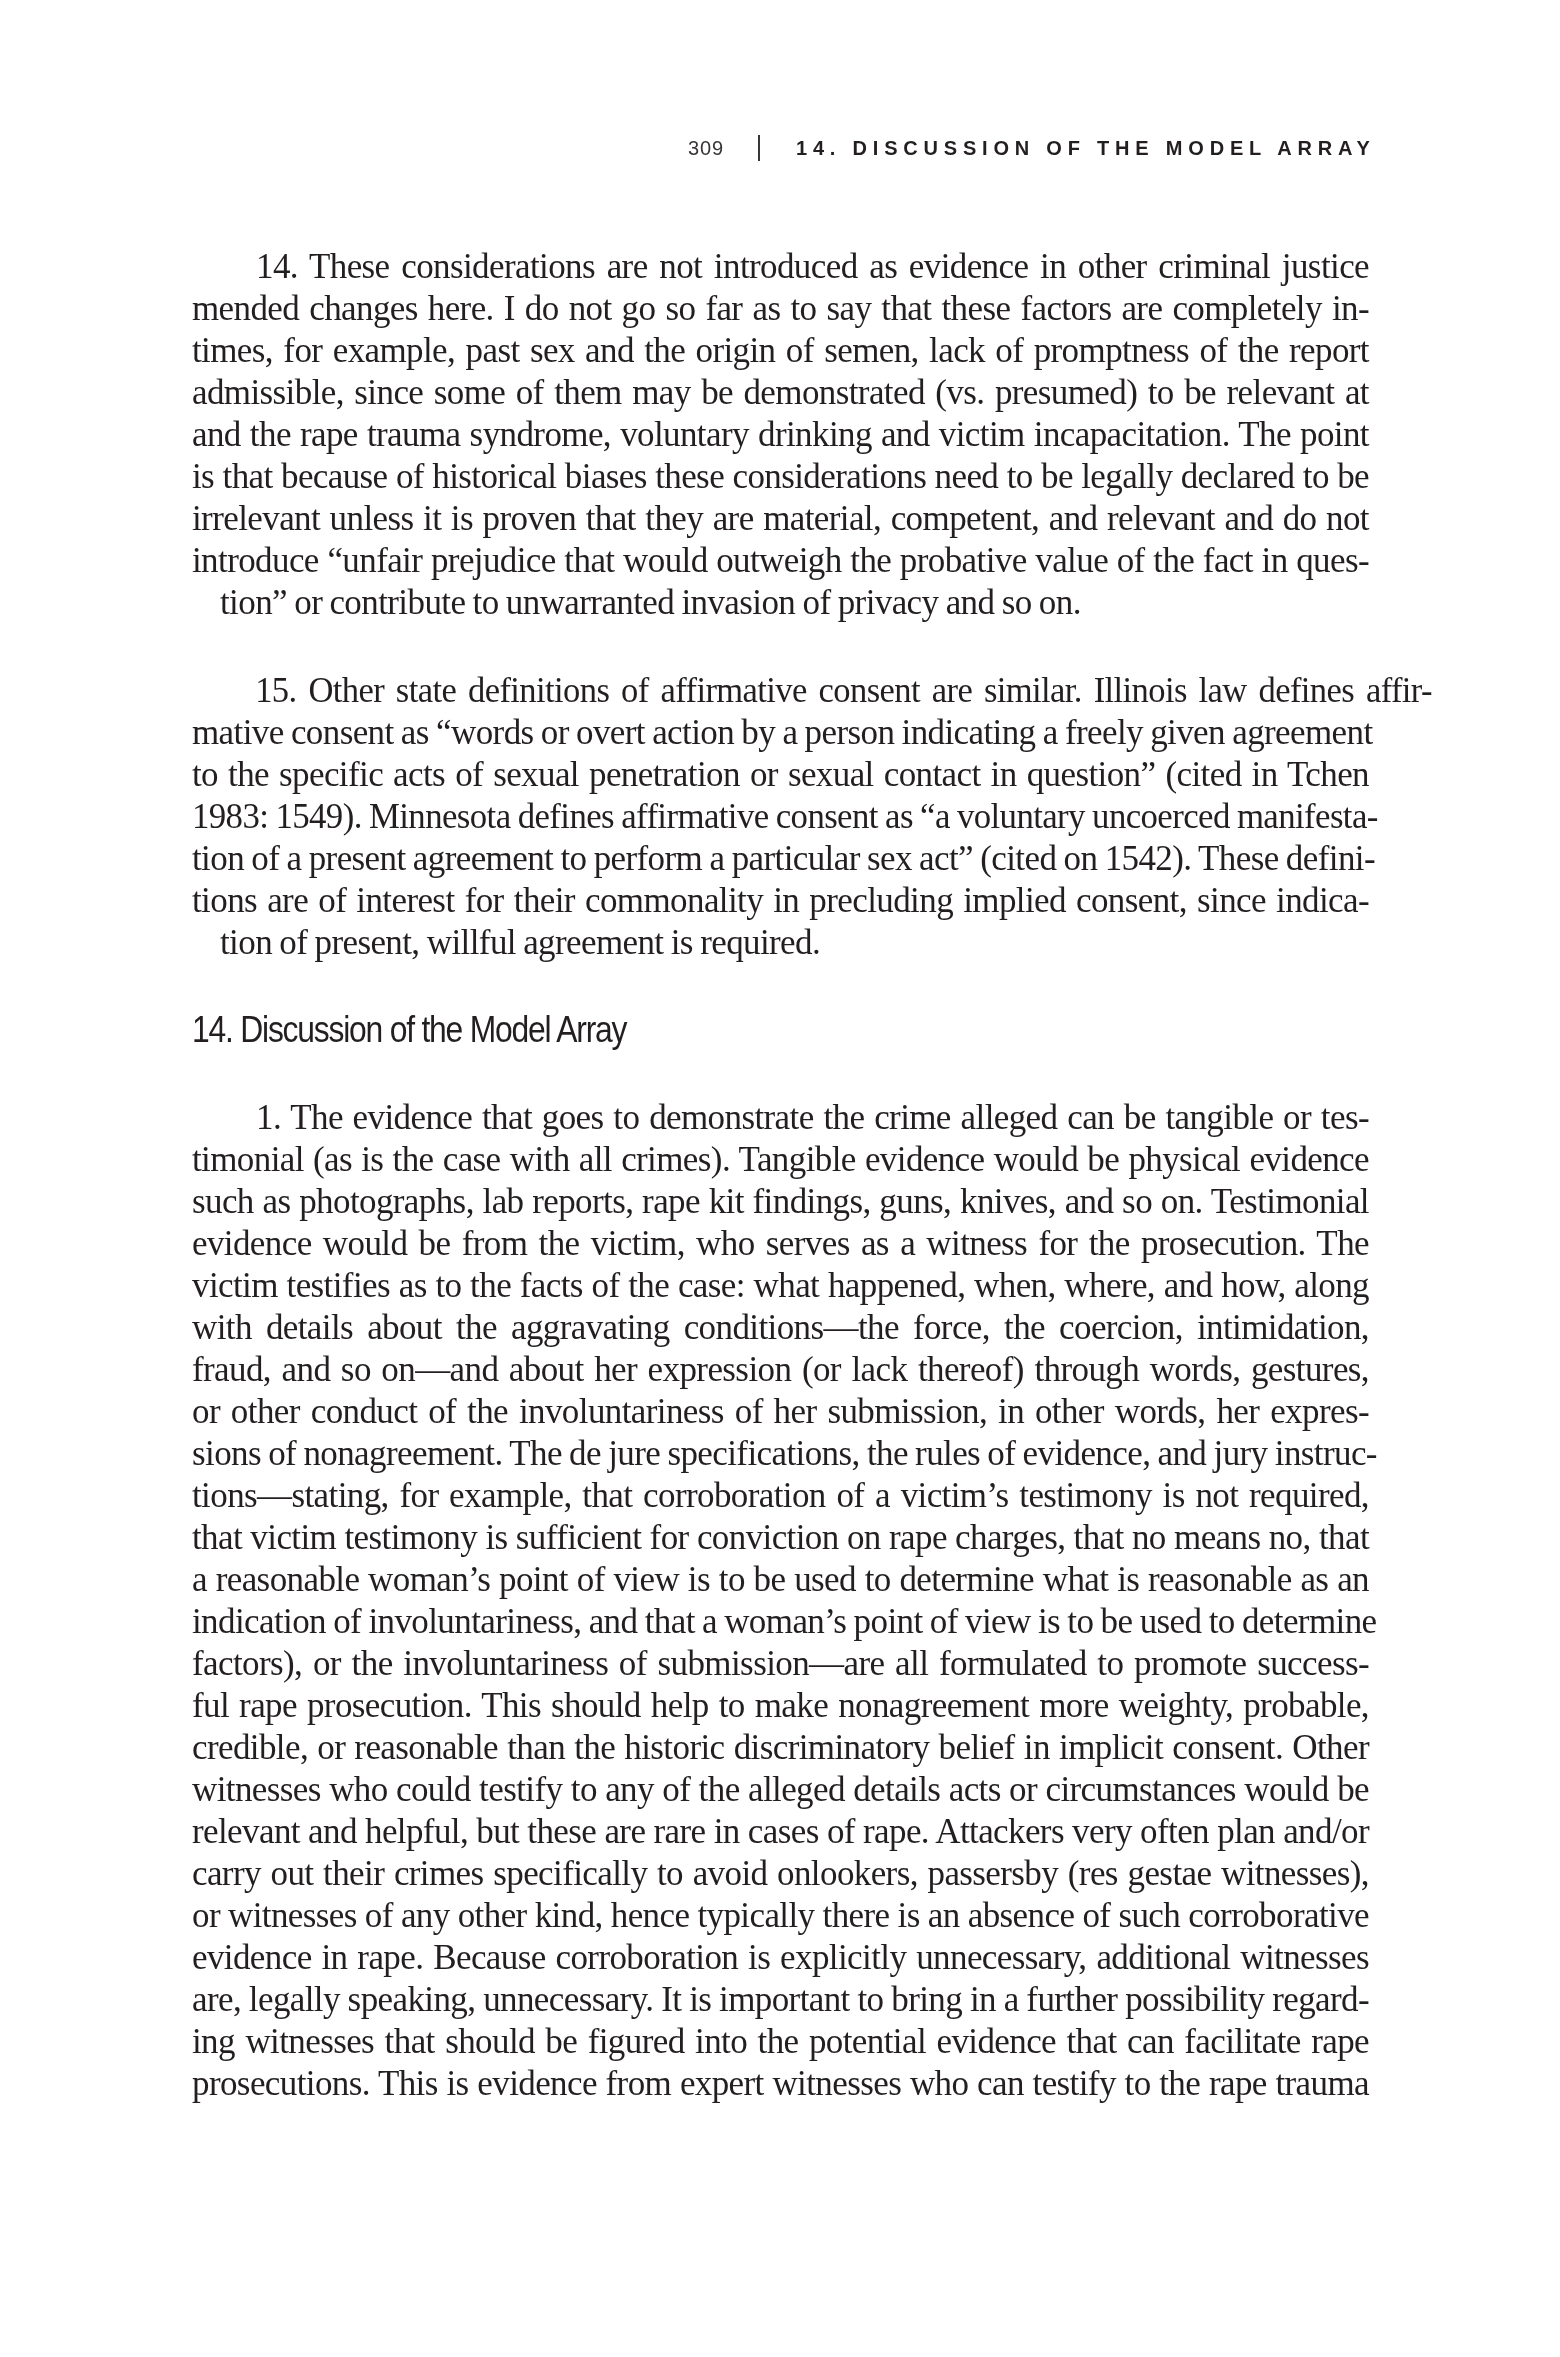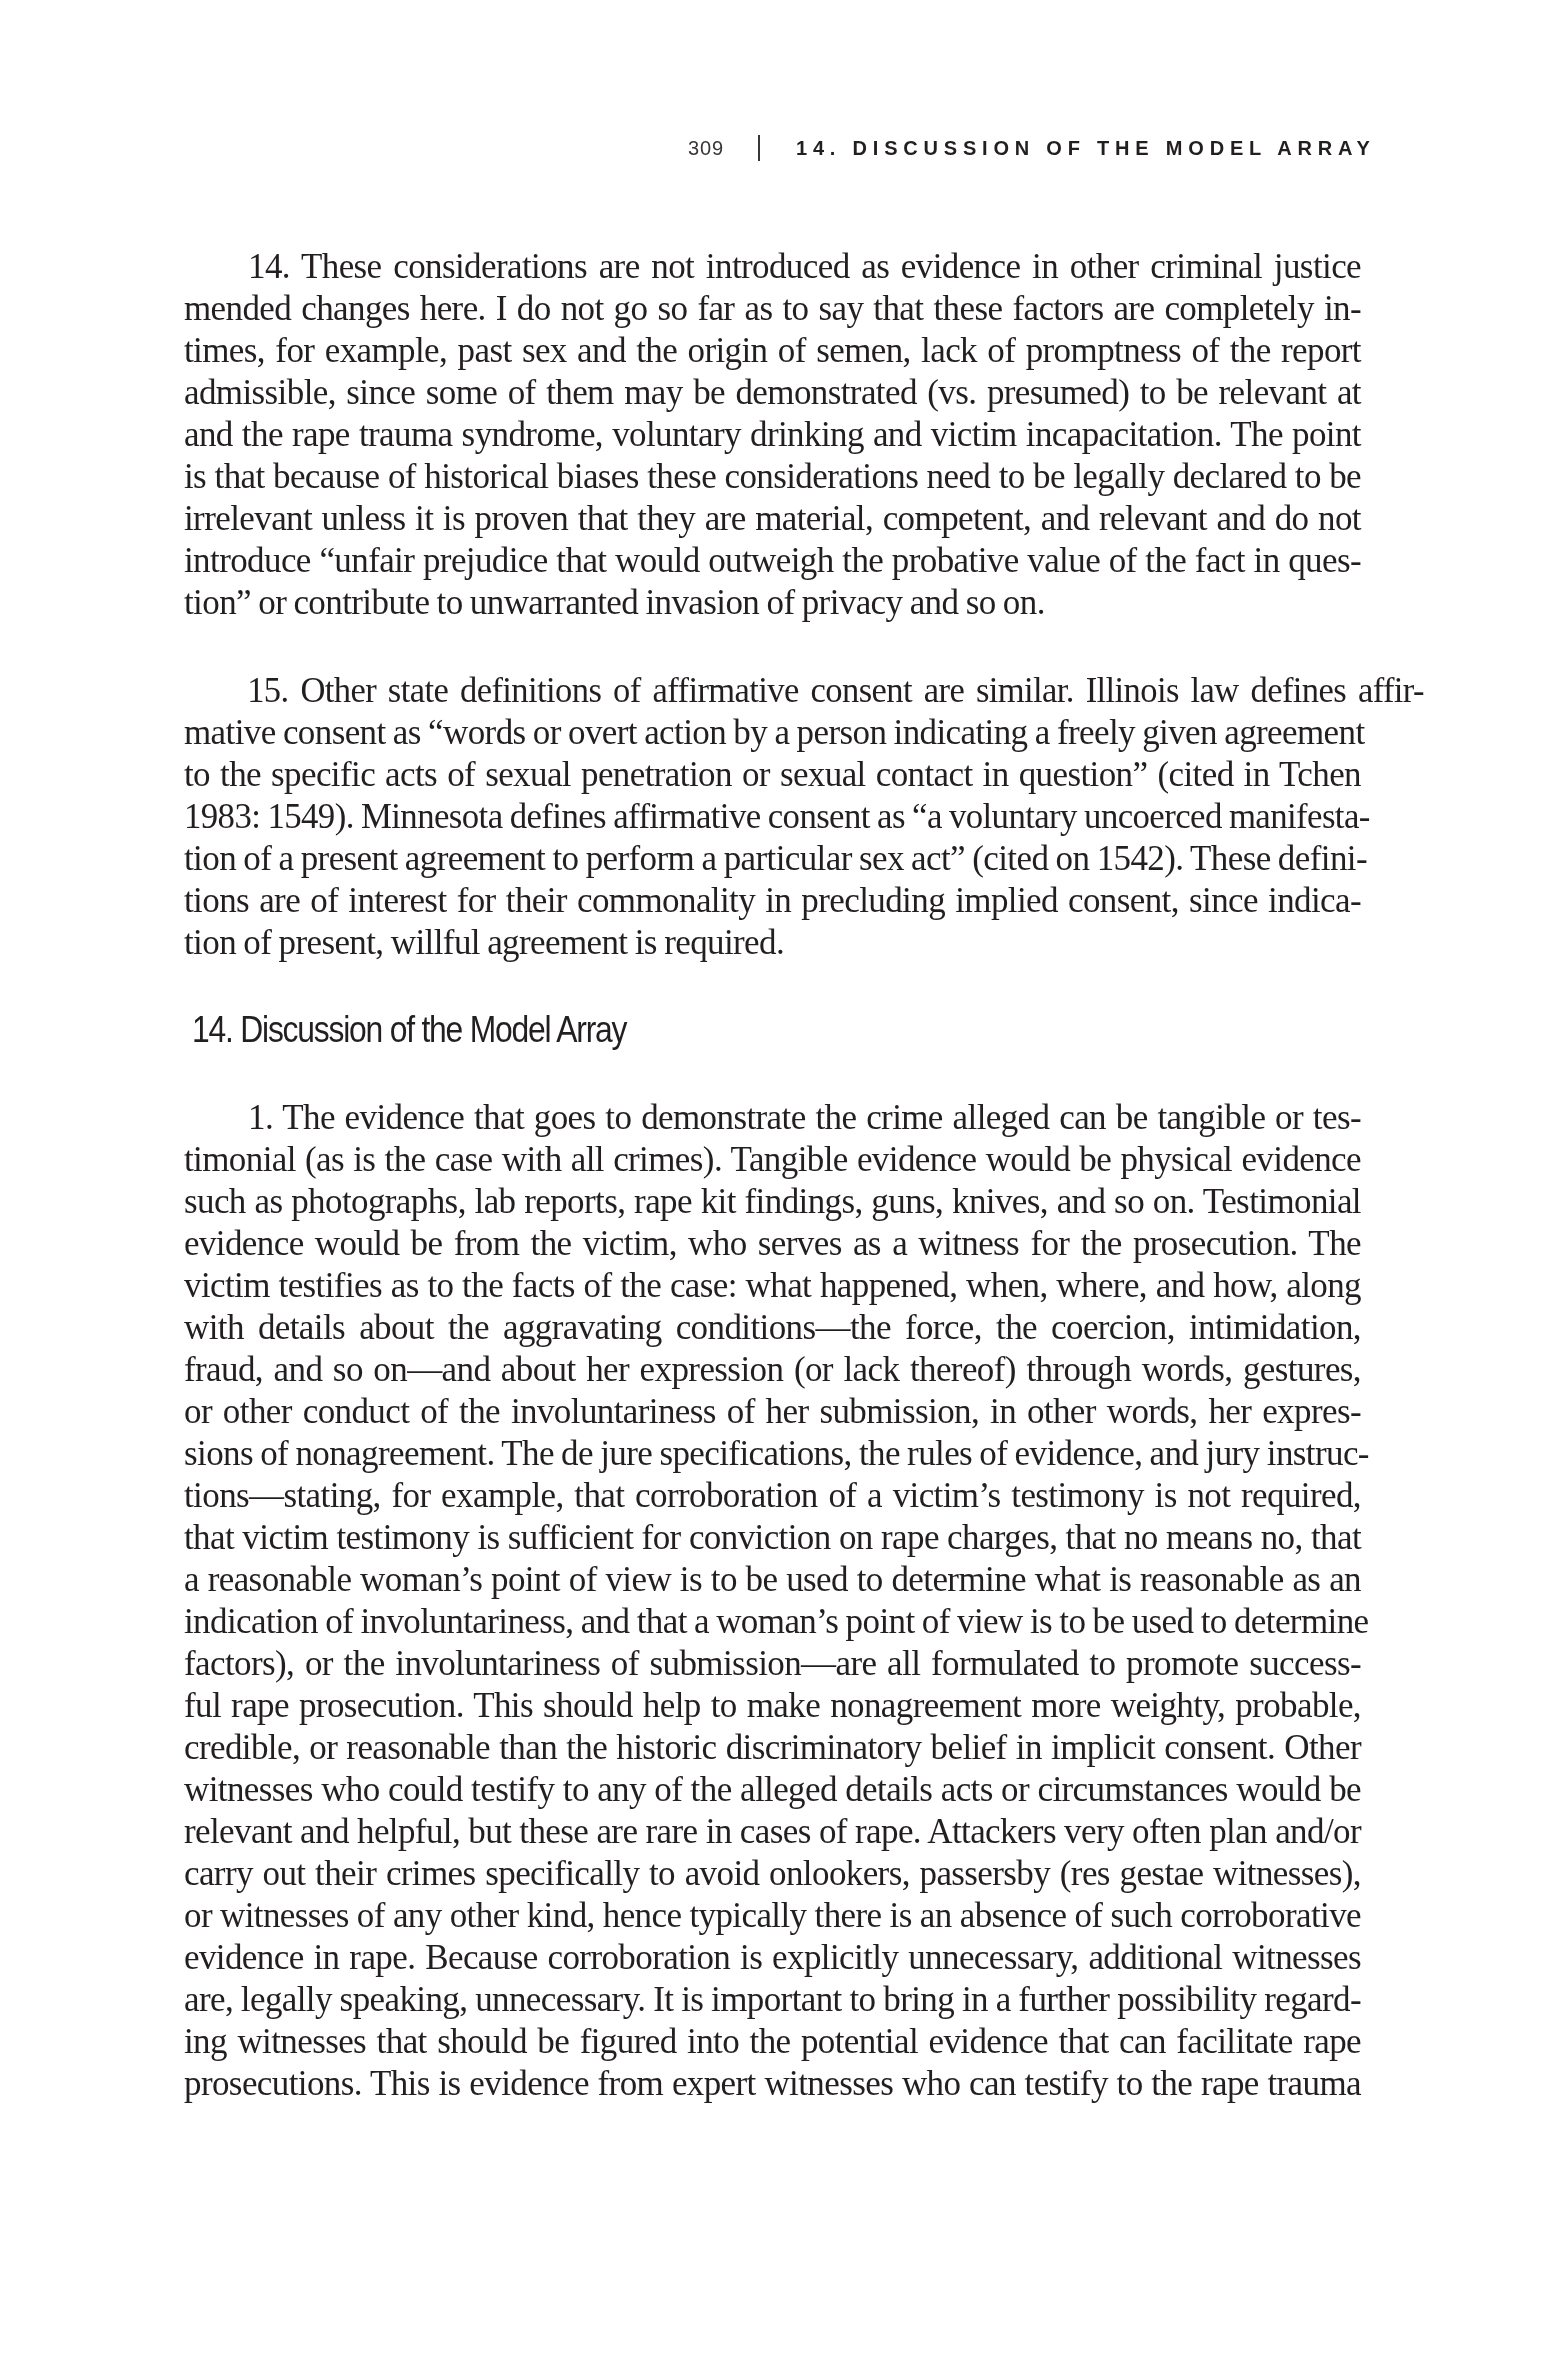--- a/index.html
+++ b/index.html
@@ -39,39 +39,40 @@
     vertical-align: -5.6px;
     margin: 0 36px 0 34px;
   }
   .running-head .chapter {
     font-weight: bold;
     letter-spacing: 5.8px;
     margin-right: -5.6px;
   }
   .block {
     position: absolute;
-    left: 184px;
+    left: 192px;
     width: 1177px;
     font-family: "Liberation Serif", "DejaVu Serif", serif;
     font-size: 35px;
     line-height: 42px;
   }
   .ln {
     display: block;
     height: 42px;
     white-space: nowrap;
     text-align: justify;
     text-align-last: justify;
     letter-spacing: -0.6px;
     word-spacing: -0.9px;
     overflow: visible;
   }
   .ln.last {
     text-align: left;
     text-align-last: left;
+    margin-left: 28px;
   }
   .ln.indent {
     padding-left: 64px;
   }
   .section-heading {
     position: absolute;
     left: 192px;
     top: 1005px;
     font-family: "Liberation Sans", "DejaVu Sans", sans-serif;
     font-size: 37px;

